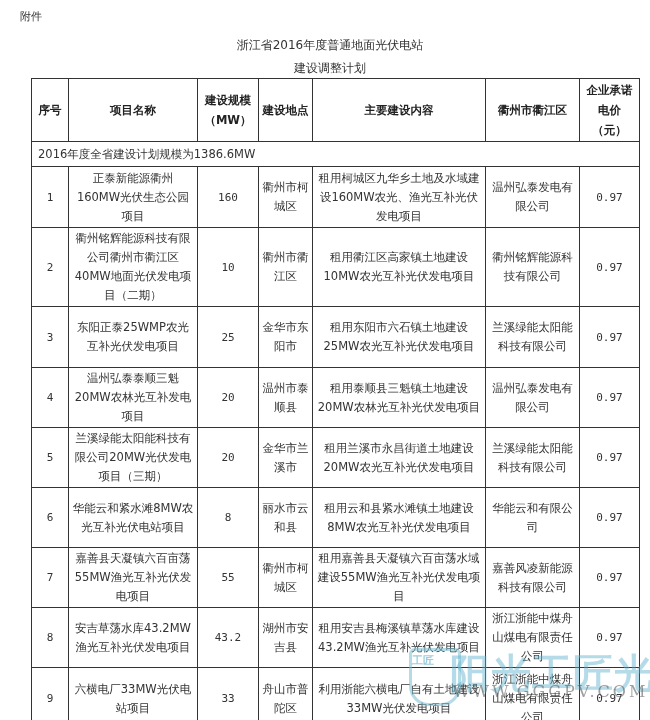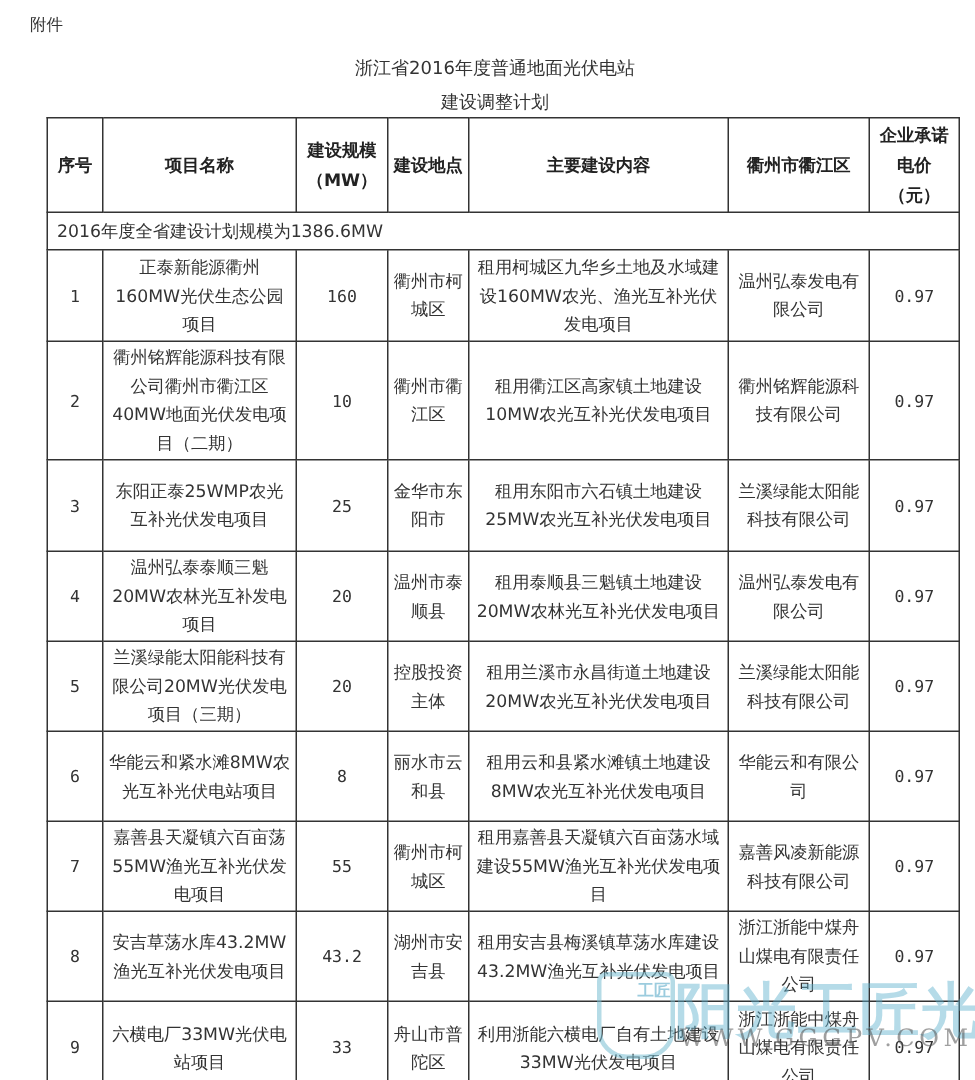--- a/index.html
+++ b/index.html
@@ -21,23 +21,23 @@
     padding: 1px 3px; line-height: 19px; color: #333; font-weight: normal;
   }
   table.plan th { font-weight: bold; color: #222; line-height: 20px; }
   .summary td { text-align: left !important; font-weight: bold; color: #222; height: 22px; padding-left: 6px !important; margin-top: 20px; }
   .num { font-family: "DejaVu Sans Mono", "Liberation Mono", monospace; font-size: 11px; }
   .watermark {
     position: absolute; left: 398px; top: 646px; width: 250px; height: 70px;
     pointer-events: none;
   }
   .wm-shield {
-    position: absolute; left: 0; top: 2px; width: 46px; height: 52px;
+    position: absolute; left: 11px; top: 2px; width: 46px; height: 52px;
     border: 3px solid rgba(120,190,210,0.55); border-radius: 6px 6px 20px 20px;
-    color: rgba(90,170,200,0.6); font-size: 11px; font-weight: bold; text-align: right; line-height: 20px;
+    color: rgba(90,170,200,0.6); font-size: 11px; font-weight: bold; text-align: left; line-height: 20px;
   }
   .wm-text {
     position: absolute; left: 52px; top: 0px; font-size: 40px; font-weight: bold;
     color: rgba(90,175,205,0.45); letter-spacing: 1px; white-space: nowrap;
   }
   .wm-url {
     position: absolute; left: 55px; top: 36px; font-size: 16px; font-family: "DejaVu Serif", serif;
     color: rgba(80,80,80,0.55); letter-spacing: 3px; white-space: nowrap;
   }
 </style>
@@ -107,21 +107,21 @@
       <td class="num">20</td>
       <td>温州市泰顺县</td>
       <td>租用泰顺县三魁镇土地建设20MW农林光互补光伏发电项目</td>
       <td>温州弘泰发电有限公司</td>
       <td class="num">0.97</td>
     </tr>
     <tr style="height:60px">
       <td class="num">5</td>
       <td>兰溪绿能太阳能科技有限公司20MW光伏发电项目（三期）</td>
       <td class="num">20</td>
-      <td>控股投资主体</td>
+      <td>金华市兰溪市</td>
       <td>租用兰溪市永昌街道土地建设20MW农光互补光伏发电项目</td>
       <td>兰溪绿能太阳能科技有限公司</td>
       <td class="num">0.97</td>
     </tr>
     <tr style="height:60px">
       <td class="num">6</td>
       <td>华能云和紧水滩8MW农光互补光伏电站项目</td>
       <td class="num">8</td>
       <td>丽水市云和县</td>
       <td>租用云和县紧水滩镇土地建设8MW农光互补光伏发电项目</td>

